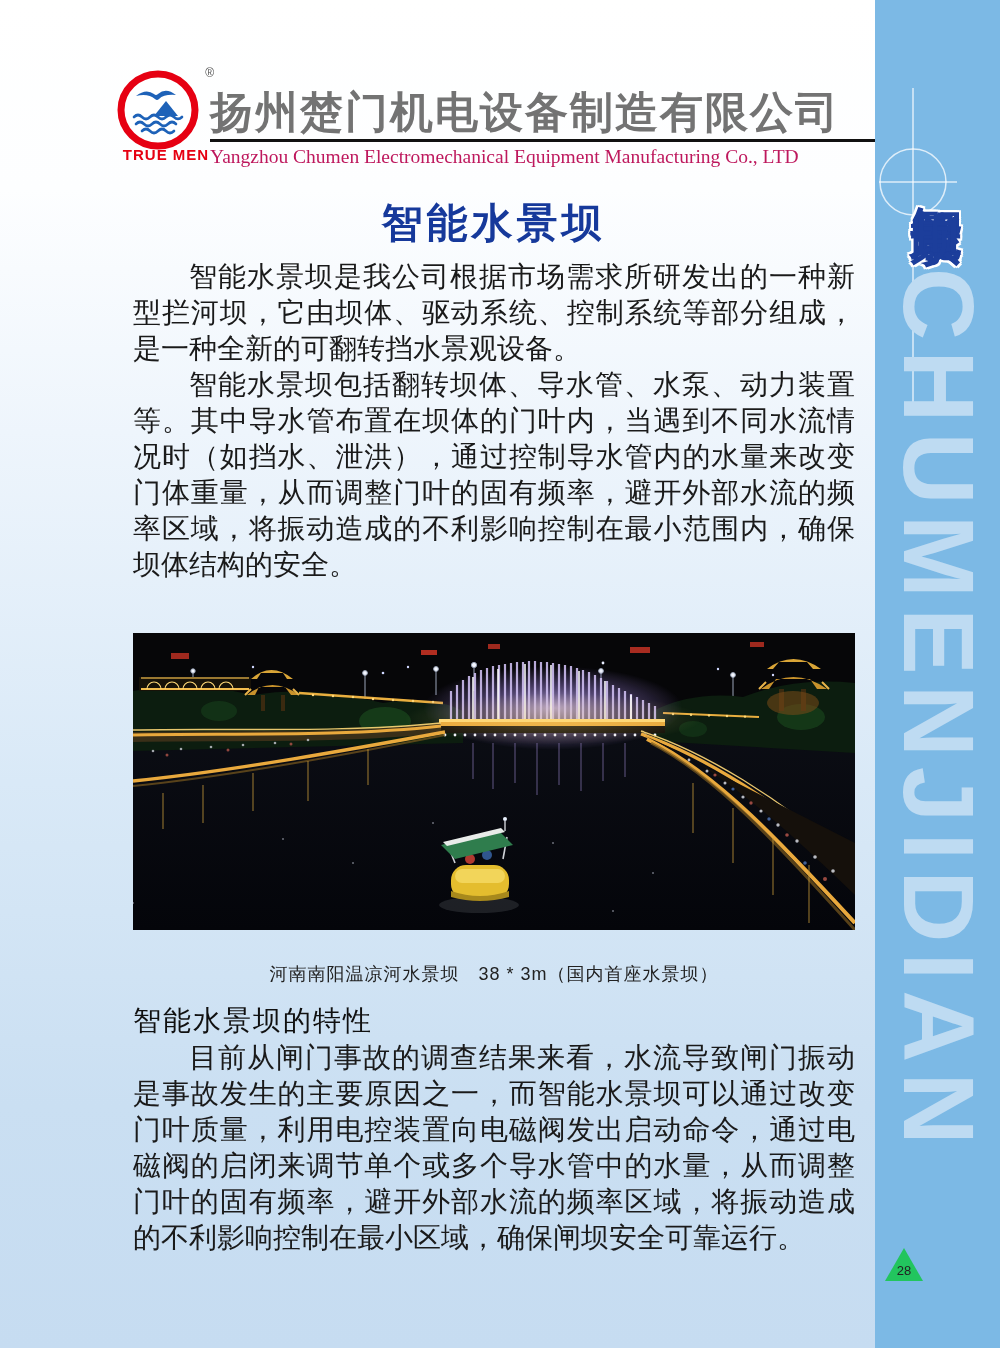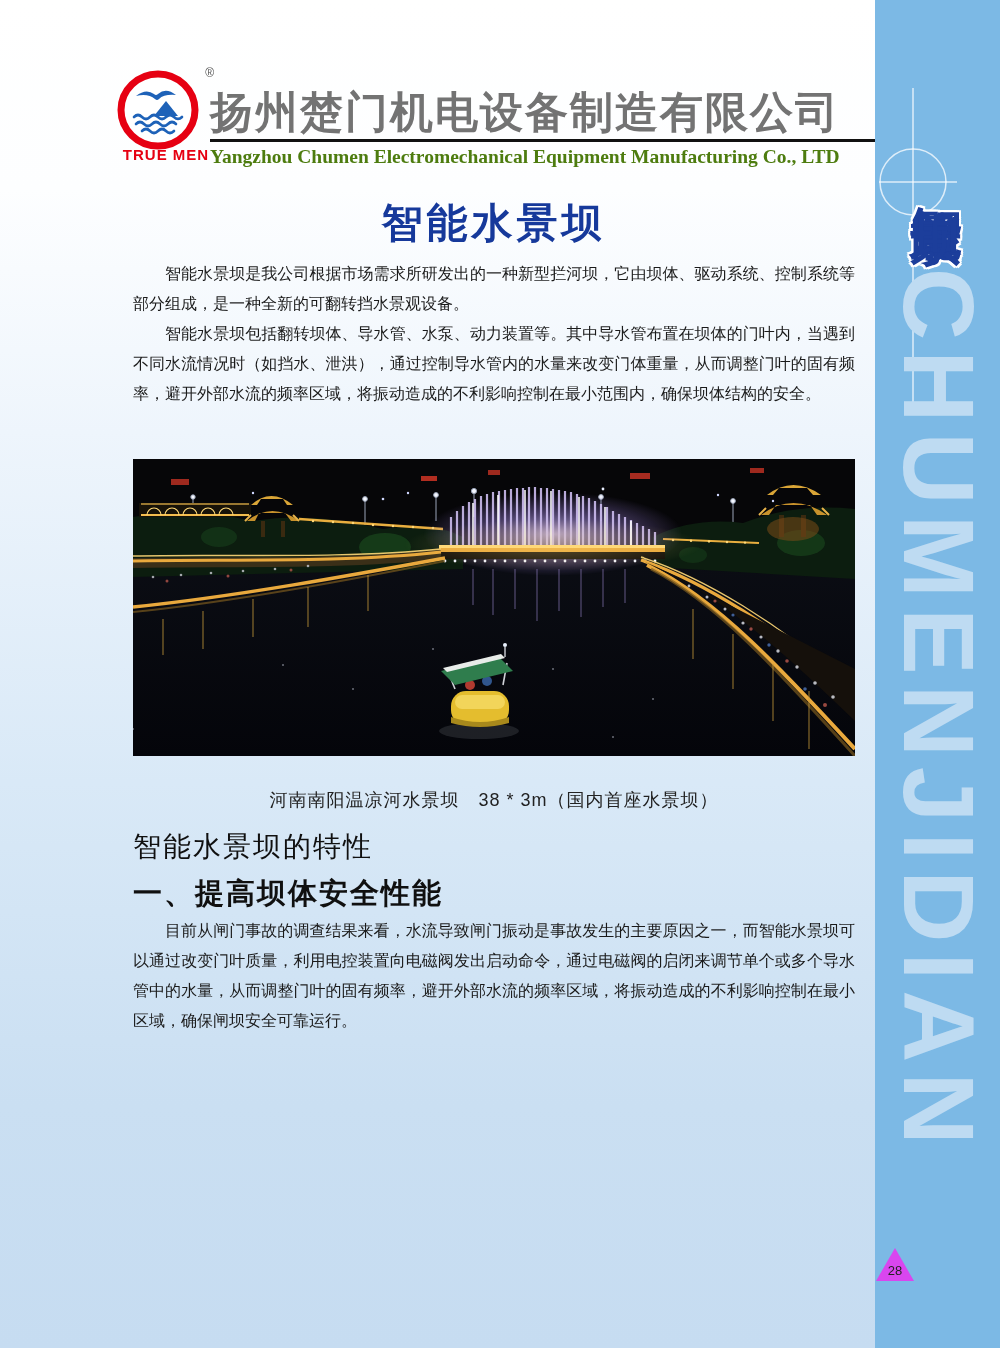--- a/index.html
+++ b/index.html
@@ -17,51 +17,51 @@
     color:#bedbf2;font-family:"Liberation Sans",sans-serif;user-select:none;
   }
   .side-title{
     position:absolute;top:165px;left:36px;line-height:1;
     writing-mode:vertical-rl;text-orientation:upright;
     font-size:51px;font-weight:700;letter-spacing:3px;color:#1c3e9b;
     text-shadow:-2px -2px 0 #fff,2px -2px 0 #fff,-2px 2px 0 #fff,2px 2px 0 #fff,
                 0 -2px 0 #fff,0 2px 0 #fff,-2px 0 0 #fff,2px 0 0 #fff;
   }
   .page-triangle{
-    position:absolute;left:1px;top:1248px;width:38px;height:33px;background:#d946ef;
+    position:absolute;left:10px;top:1248px;width:38px;height:33px;background:#22c55e;
     clip-path:polygon(50% 0,100% 100%,0 100%);
     display:flex;align-items:flex-end;justify-content:center;
   }
   .page-triangle span{font-size:13px;color:#222;padding-bottom:3px;}
   
   .logo{position:absolute;left:116px;top:70px;width:100px;height:100px;}
   .logo svg{display:block;}
   .logo .brand{
     position:absolute;left:-4px;top:76px;width:108px;text-align:center;
     color:#e60012;font-weight:700;font-size:15px;letter-spacing:1px;white-space:nowrap;
   }
   .logo .reg{position:absolute;right:2px;top:-4px;font-size:12px;color:#555;}
   .company-cn{
     position:absolute;left:210px;top:84px;width:670px;
     font-family:"Liberation Serif",serif;font-weight:900;font-size:43px;color:#737373;
     letter-spacing:2px;white-space:nowrap;
   }
   .header-rule{position:absolute;left:210px;top:139px;width:665px;height:3px;background:#111;}
   .company-en{
     position:absolute;left:210px;top:146px;width:665px;
-    font-family:"Liberation Serif",serif;font-weight:700;font-size:19.5px;color:#4d7c0f;white-space:nowrap;
+    font-family:"Liberation Serif",serif;font-weight:400;font-size:19.5px;color:#be185d;white-space:nowrap;
   }
   
   .main{position:absolute;left:133px;top:196px;width:722px;}
   .doc-title{
     margin:0 0 8px 0;text-align:center;
     font-size:41px;font-weight:700;color:#16399b;letter-spacing:4px;
   }
   .body-p{
-    margin:0;font-size:16px;line-height:30px;color:#1a1a1a;
+    margin:0;font-size:28px;line-height:36px;color:#1a1a1a;
     text-align:justify;text-indent:2em;
   }
   .figure{margin:50px 0 0 0;width:722px;}
   .photo{width:722px;height:297px;display:block;background:#050507;}
   .caption{
     margin-top:32px;text-align:center;font-size:18px;color:#222;letter-spacing:1px;
   }
   .feat-heading{margin:16px 0 0 0;font-size:28px;font-weight:500;color:#101010;letter-spacing:2px;}
   .feat-sub{margin:8px 0 2px 0;font-size:29px;font-weight:700;color:#101010;letter-spacing:2px;}
 </style>
@@ -363,15 +363,14 @@
         <polygon points="310,209 368,195 372,199 314,213" fill="#e8ece9"></polygon>
         <line x1="372" y1="198" x2="372" y2="188" stroke="#cfd2d8" stroke-width="1.4"></line>
         <circle cx="372" cy="186" r="2" fill="#eaf2ff"></circle>
       </g>
       <ellipse cx="420" cy="86" rx="150" ry="26" fill="url(#gGlow)" opacity="0.35"></ellipse>
     </svg>
     <figcaption class="caption">河南南阳温凉河水景坝　38 * 3m（国内首座水景坝）</figcaption>
   </figure>
 
   <h2 class="feat-heading">智能水景坝的特性</h2>
-  <h3 class="feat-sub">一、提高坝体安全性能</h3>
   <p class="body-p">目前从闸门事故的调查结果来看，水流导致闸门振动是事故发生的主要原因之一，而智能水景坝可以通过改变门叶质量，利用电控装置向电磁阀发出启动命令，通过电磁阀的启闭来调节单个或多个导水管中的水量，从而调整门叶的固有频率，避开外部水流的频率区域，将振动造成的不利影响控制在最小区域，确保闸坝安全可靠运行。</p>
 </main>
 
 </body></html>

